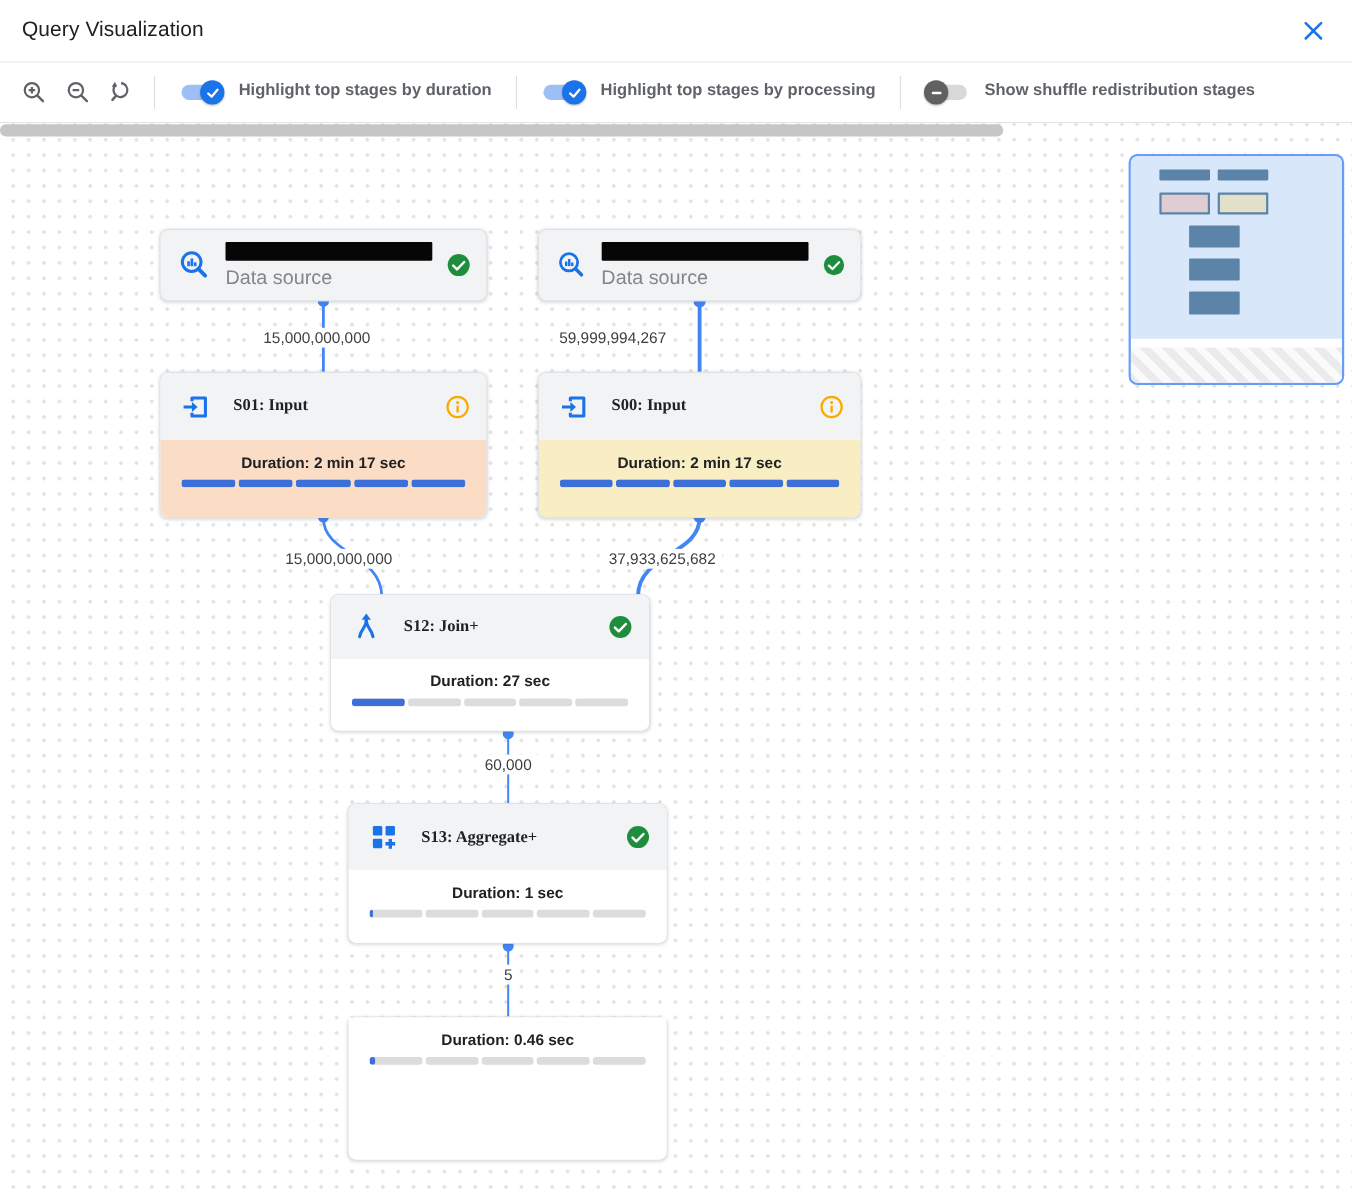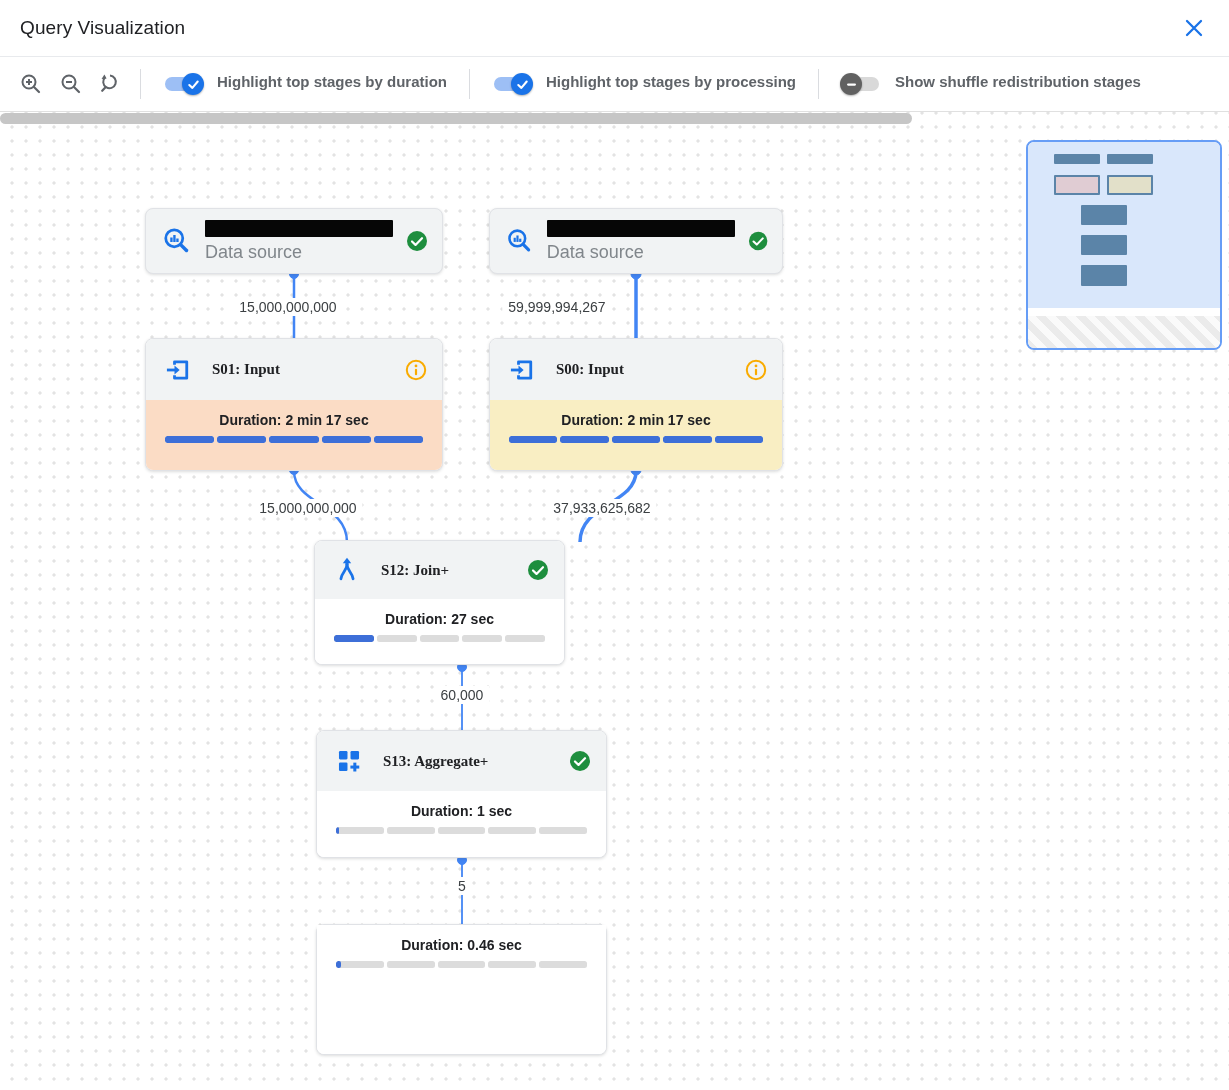--- a/index.html
+++ b/index.html
@@ -277,21 +277,21 @@
           <span class="seg">
             <span class="segfill" style="width: 100%;"></span>
           </span>
           <span class="seg">
             <span class="segfill" style="width: 100%;"></span>
           </span>
         </div>
     </div>
   </div>
 
-  <div class="card stage" style="left:314px;top:428px;width:251px;height:125px">
+  <div class="card stage" style="left:300px;top:428px;width:291px;height:125px">
     <div class="card-head" style="height:58px;flex:0 0 58px">
       <svg width="28" height="28" viewBox="0 0 24 24">
         <path d="M12 7 C12 12.5 7.8 13.5 6.8 19.5" fill="none" stroke="#1a73e8" stroke-width="2.4" stroke-linecap="round"></path>
         <path d="M12 7 C12 12.5 16.2 13.5 17.2 19.5" fill="none" stroke="#1a73e8" stroke-width="2.4" stroke-linecap="round"></path>
         <line x1="12" y1="7.5" x2="12" y2="5" stroke="#1a73e8" stroke-width="2.4"></line>
         <path d="M12 1.4 L8.4 6.3 H15.6 Z" fill="#1a73e8"></path>
       </svg>
       <span class="ntitle">S12: Join+</span>
       <svg width="22" height="22" viewBox="0 0 22 22">
         <circle cx="11" cy="11" r="10" fill="#1e8e3e"></circle>

